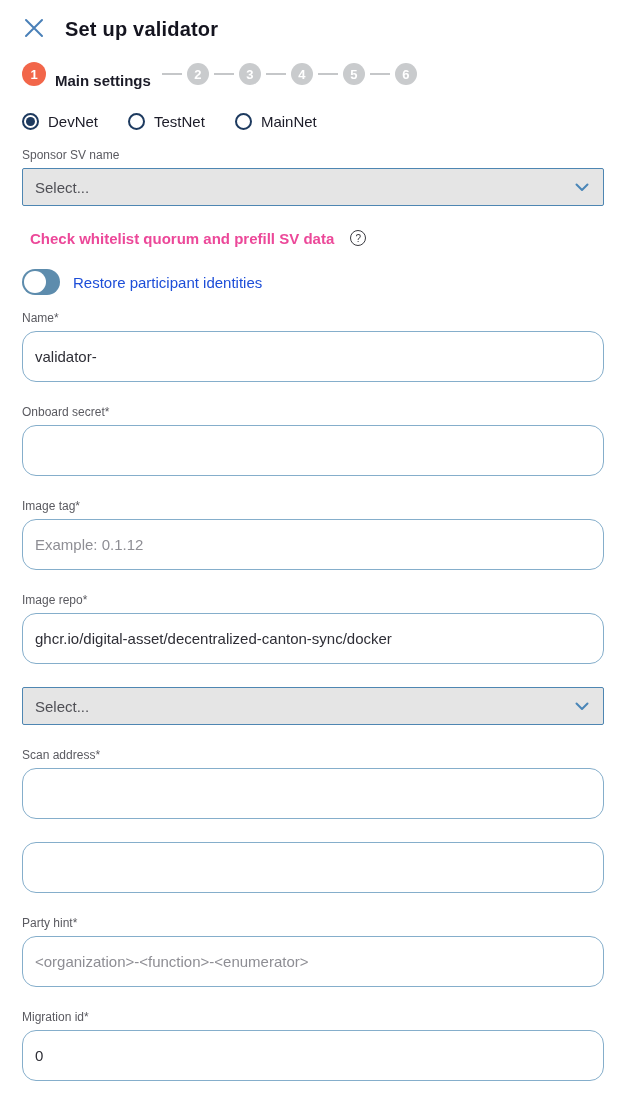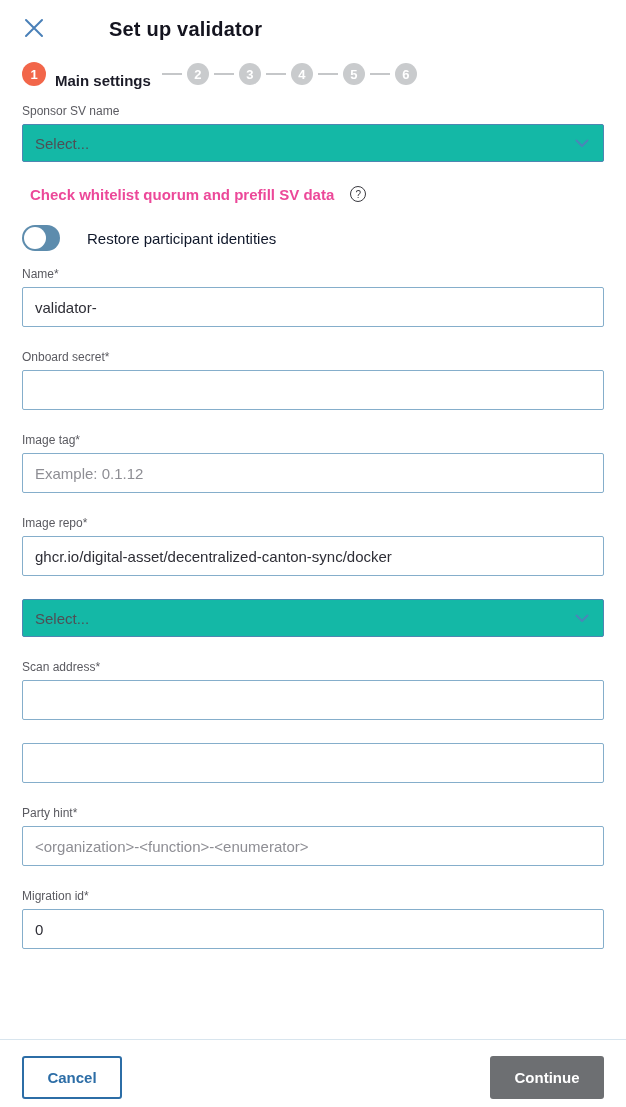--- a/index.html
+++ b/index.html
@@ -6,21 +6,21 @@
   html, body {
     width: 626px; height: 1107px;
     background: #ffffff;
     font-family: "Liberation Sans", sans-serif;
     overflow: hidden;
     color: #20202c;
   }
   .modal { padding: 16px 22px 0 22px; height: 100%; position: relative; }
 
   
-  .header { display: flex; align-items: center; height: 26px; gap: 44px; }
+  .header { display: flex; align-items: center; height: 26px; }
   .close-btn { width: 24px; height: 24px; display: flex; align-items: center; justify-content: center; cursor: pointer; background: none; border: none; }
   .page-title { font-size: 20px; font-weight: 700; color: #14141f; margin-left: 19px; letter-spacing: .2px; }
 
   
   .stepper { display: flex; align-items: center; margin-top: 20px; height: 24px; }
   .step-circle { border-radius: 50%; display: flex; align-items: center; justify-content: center; color: #ffffff; font-weight: 700; flex: none; }
   .step-active { width: 24px; height: 24px; background: #F2664A; font-size: 13px; }
   .step-inactive { width: 22px; height: 22px; background: #C9CBCD; font-size: 13px; }
   .step-label { font-size: 15px; font-weight: 700; color: #1c1c28; margin: 12px 6px 0 9px; }
   .step-dash { width: 20px; height: 2px; background: #C5C7C9; margin: 0 5px; flex: none; }
@@ -33,50 +33,50 @@
     content: ""; position: absolute; left: 2px; top: 2px; width: 9px; height: 9px;
     background: #1D3A5F; border-radius: 50%;
   }
   .radio-label { font-size: 15px; color: #1c1c28; margin-left: 9px; }
 
   
   .form-group { margin-top: 16px; margin-bottom: 23px; }
   .form-group.first { margin-top: 18px; }
   .field-label { display: block; font-size: 12px; color: #5a5a60; line-height: 14px; margin-bottom: 6px; }
   .text-input {
-    width: 100%; height: 40px; border: 1px solid #85AECB; border-radius: 2px;
+    width: 100%; height: 51px; border: 1px solid #85AECB; border-radius: 14px;
     padding: 0 12px; font-size: 15px; color: #2e2e36; outline: none; background: #fff;
     font-family: "Liberation Sans", sans-serif;
   }
   .text-input::placeholder { color: #8e8e94; opacity: 1; }
   .select-box {
     width: 100%; height: 38px; border: 1px solid #4E86B2; border-radius: 2px;
     display: flex; align-items: center; justify-content: space-between;
-    padding: 0 14px 0 12px; cursor: pointer; background: #14b8a6;
+    padding: 0 14px 0 12px; cursor: pointer; background: #e5e5e5;
   }
   .select-value { font-size: 15px; color: #4f4f55; }
 
   
   .whitelist-row { display: flex; align-items: center; margin-top: 22px; height: 18px; margin-left: 8px; }
   .whitelist-text { font-size: 15px; font-weight: 700; color: #ec4899; }
   .help-icon {
     width: 16px; height: 16px; border: 1px solid #3a3a40; border-radius: 50%;
     display: flex; align-items: center; justify-content: center;
     font-size: 10px; color: #3a3a40; margin-left: 16px; cursor: pointer; font-weight: 400;
   }
   .toggle-row { display: flex; align-items: center; margin-top: 22px; height: 26px; }
   .toggle {
     width: 38px; height: 26px; border-radius: 13px; background: #5D8CAD;
     position: relative; cursor: pointer; flex: none;
   }
   .toggle-knob {
     position: absolute; left: 2px; top: 2px; width: 22px; height: 22px;
     background: #ffffff; border-radius: 50%;
   }
-  .toggle-label { font-size: 15px; color: #0f172a; margin-left: 27px; }
+  .toggle-label { font-size: 15px; color: #1d4ed8; margin-left: 13px; }
 
   
   .divider { height: 1px; background: #D8E5EE; margin: 90px -22px 0 -22px; }
   .footer { display: flex; align-items: center; justify-content: space-between; padding-top: 16px; }
   .cancel-btn {
     width: 100px; height: 43px; background: #ffffff; border: 2px solid #2C6DA6;
     border-radius: 3px; color: #2C6DA6; font-size: 15px; font-weight: 700; cursor: pointer;
     font-family: "Liberation Sans", sans-serif;
   }
   .continue-btn {
@@ -109,20 +109,34 @@
     <div class="step-dash"></div>
     <div class="step-circle step-inactive">3</div>
     <div class="step-dash"></div>
     <div class="step-circle step-inactive">4</div>
     <div class="step-dash"></div>
     <div class="step-circle step-inactive">5</div>
     <div class="step-dash"></div>
     <div class="step-circle step-inactive">6</div>
   </div>
 
+  <div class="radio-row">
+    <div class="radio-option selected">
+      <span class="radio-outer"></span>
+      <span class="radio-label">DevNet</span>
+    </div>
+    <div class="radio-option">
+      <span class="radio-outer"></span>
+      <span class="radio-label">TestNet</span>
+    </div>
+    <div class="radio-option">
+      <span class="radio-outer"></span>
+      <span class="radio-label">MainNet</span>
+    </div>
+  </div>
 
   <div class="form-group first">
     <label class="field-label">Sponsor SV name</label>
     <div class="select-box">
       <span class="select-value">Select...</span>
       <span>
         <svg width="14" height="9" viewBox="0 0 14 9">
             <path d="M1.5 1.5 L7 7 L12.5 1.5" stroke="#4A86B8" stroke-width="2" fill="none" stroke-linecap="round" stroke-linejoin="round"></path>
           </svg>
       </span>

